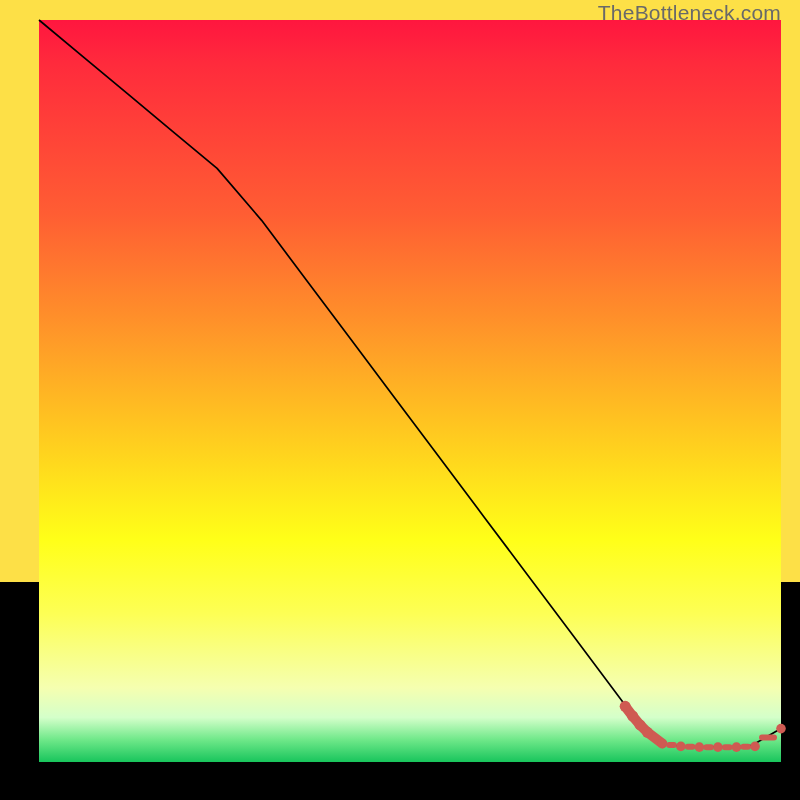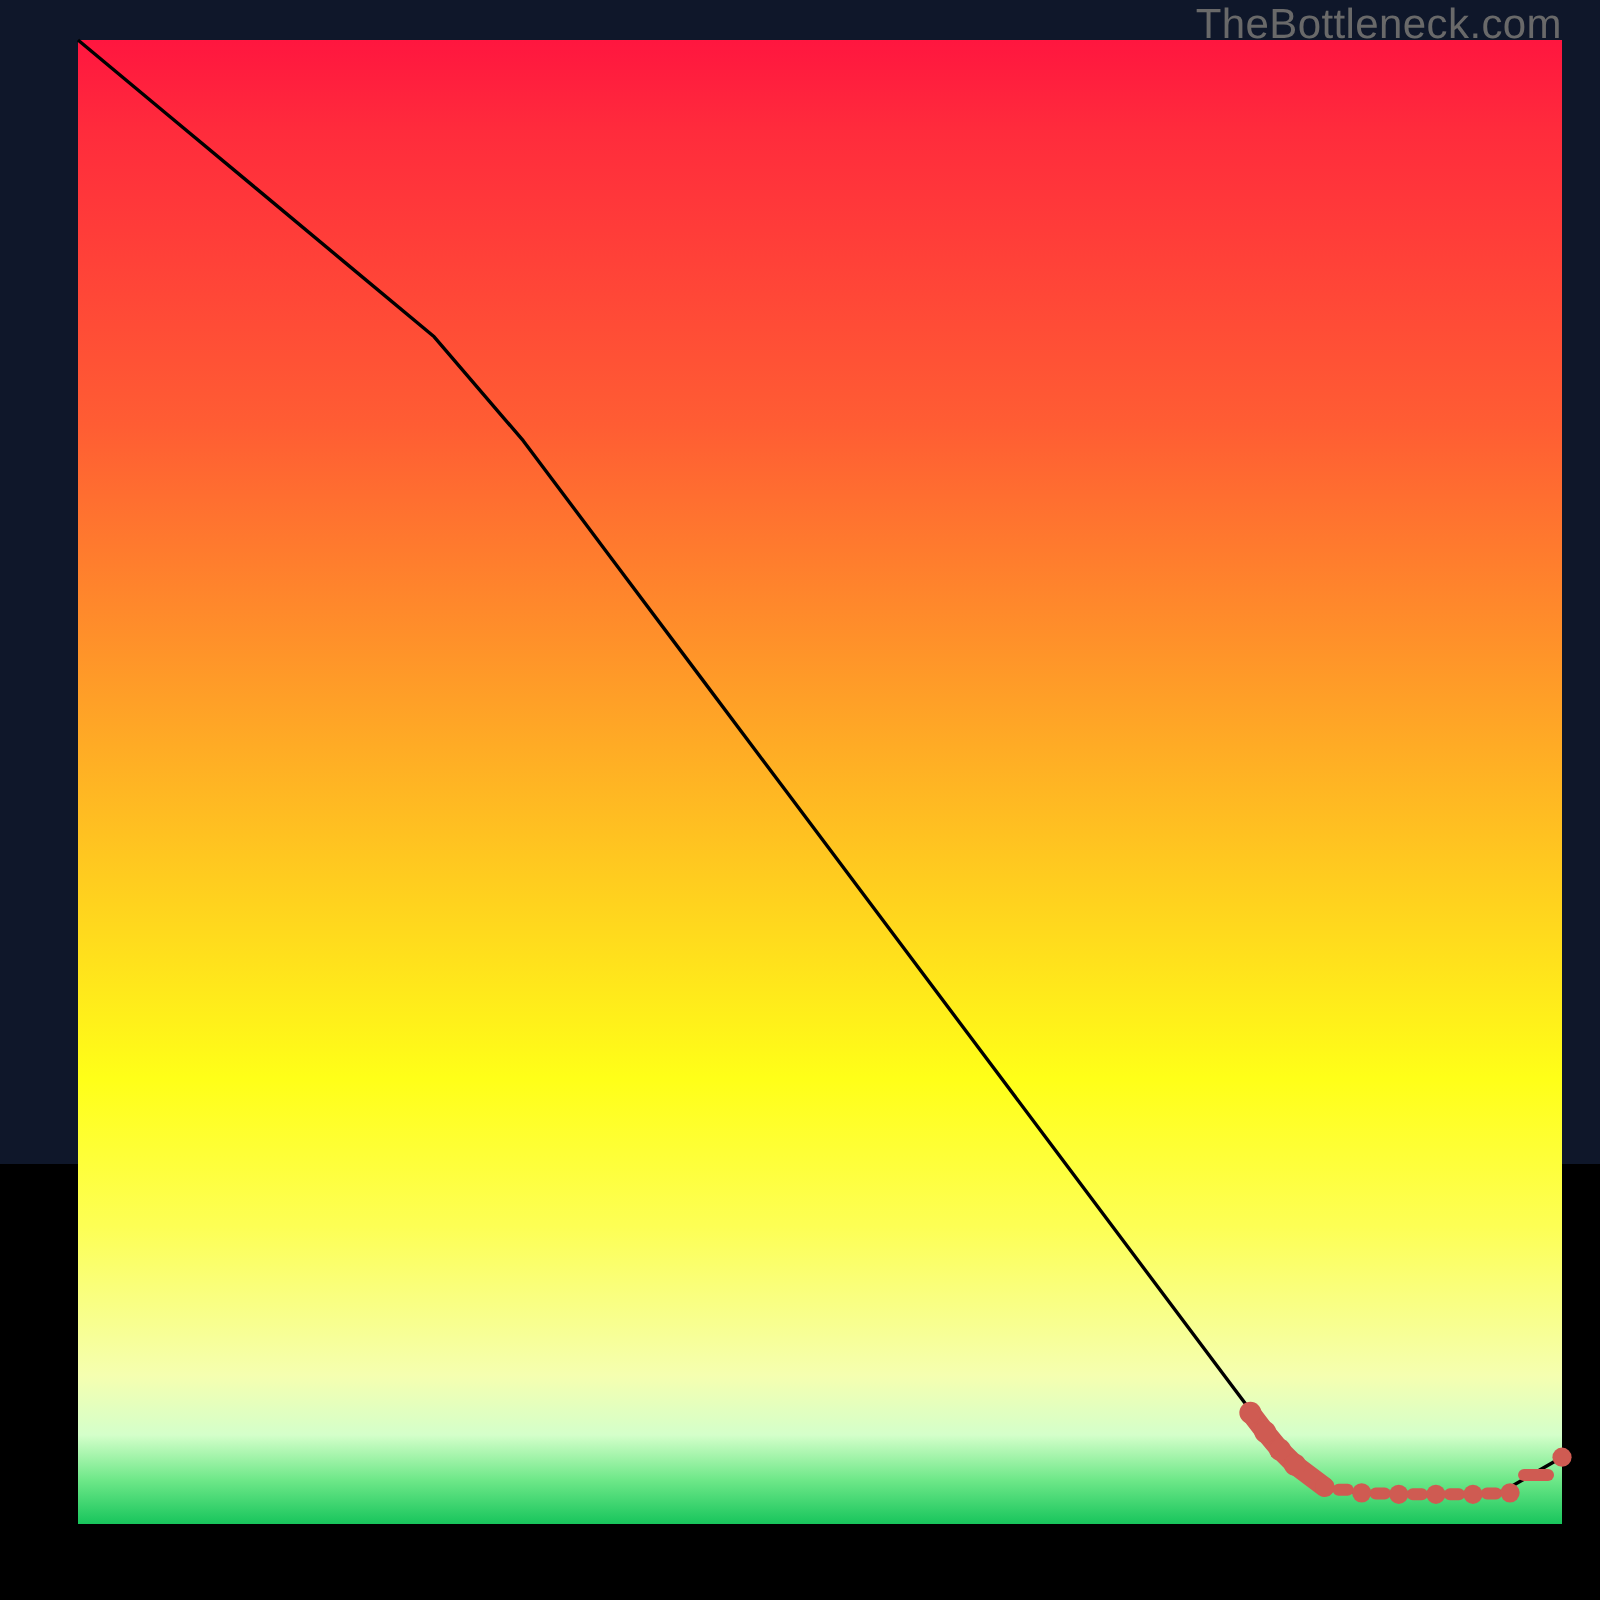--- a/index.html
+++ b/index.html
@@ -10,21 +10,21 @@
     background: #000;
     overflow: hidden;
     font-family: Arial, Helvetica, sans-serif;
   }
   .frame {
     position: absolute;
     left: 0;
     top: 0;
     width: 800px;
     height: 582px;
-    background: #0f172a;
+    background: #fde047;
   }
   .plot {
     position: absolute;
     left: 39px;
     top: 20px;
     width: 742px;
     height: 742px;
     
     background: linear-gradient(
       to bottom,

